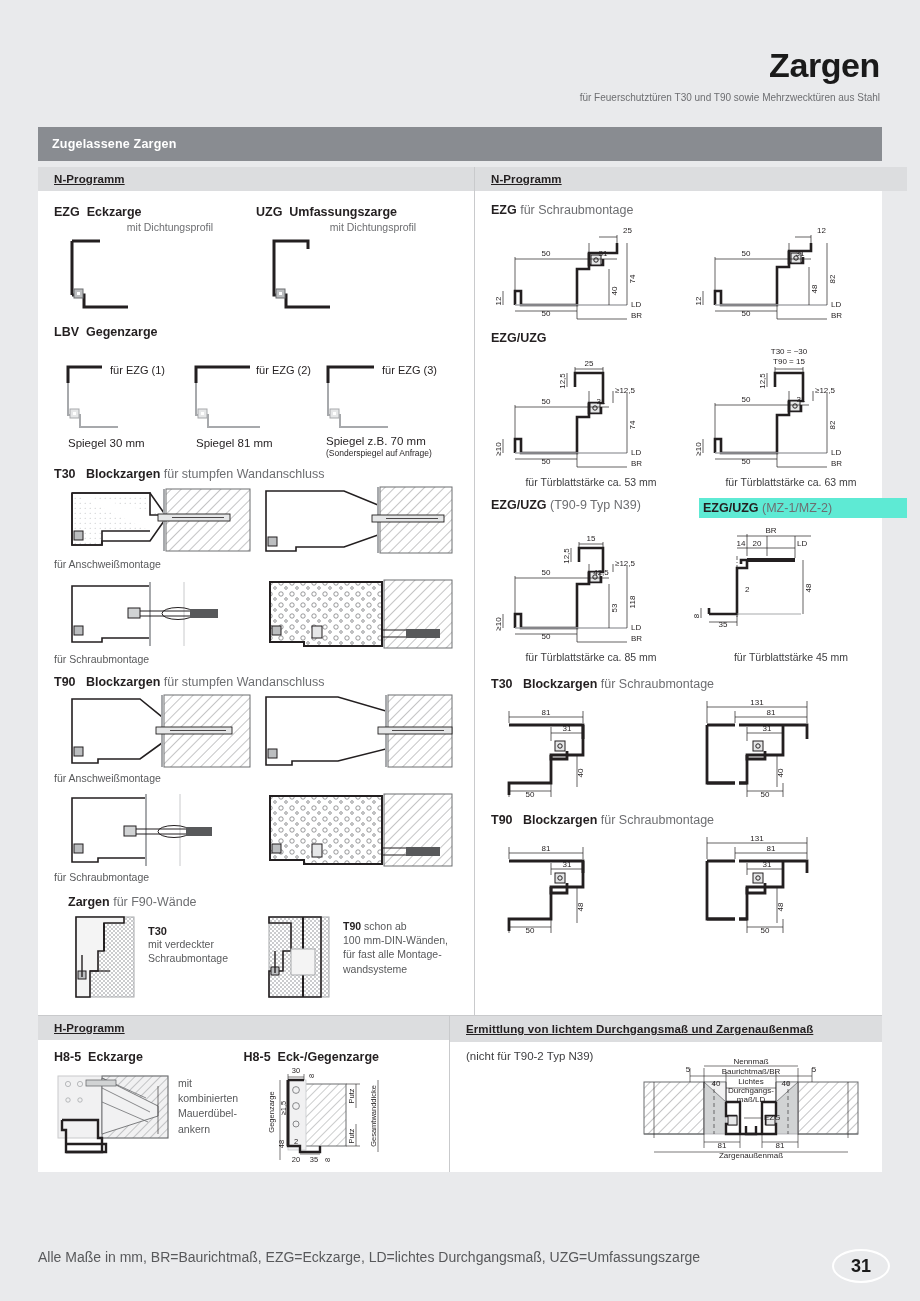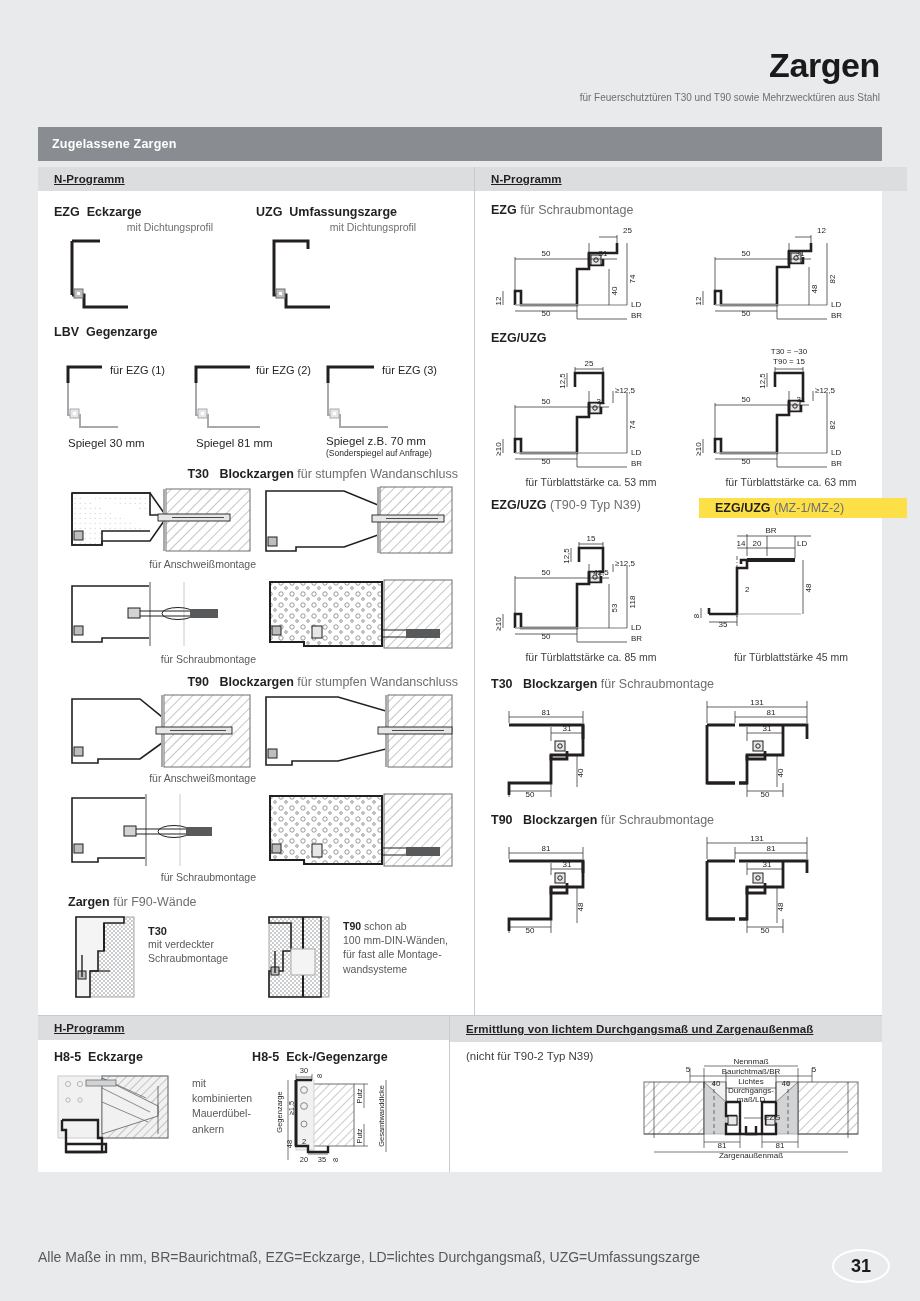--- a/index.html
+++ b/index.html
@@ -47,42 +47,42 @@
 
   
   .h-row { font-size: 12.5px; margin-bottom: 2px; }
   .h-code { font-weight: bold; }
   .h-name { font-weight: bold; }
   .h-note { font-weight: normal; color: #6d6e71; }
   .sub-note { font-size: 10.5px; color: #6d6e71; margin-top: 1px; text-align: center; }
   .cap { font-size: 10.5px; color: #58595b; margin-top: 5px; }
   .cap-c { font-size: 10.5px; color: #3d3d3f; text-align: center; margin-top: 3px; }
 
-  .hl { background: #fde047; display: inline-block; padding: 3px 10px 3px 16px; }
+  .hl { background: #5eead4; display: inline-block; padding: 3px 10px 3px 4px; }
 
   
   svg { display: block; overflow: visible; }
   .dwg text { font-family: "Liberation Sans", sans-serif; fill: #231f20; }
 
   
   .footer {
     position: absolute; left: 38px; bottom: 36px;
     font-size: 14px; color: #58595b;
   }
   .pagebadge {
     position: absolute; right: 30px; bottom: 18px;
     width: 58px; height: 34px; border-radius: 50%;
     border: 2px solid #ffffff; color: #1a1a1a;
     font-size: 18px; font-weight: bold;
     display: flex; align-items: center; justify-content: center;
   }
 
   .two { display: flex; }
   .two > div { flex: 1; }
-  .row-sec { padding: 10px 16px 6px 16px; text-align: right; }
+  .row-sec { padding: 10px 16px 6px 16px; }
 </style>
 </head>
 <body>
 
 <div class="page-head">
   <div class="page-title">Zargen</div>
   <div class="page-subtitle">für Feuerschutztüren T30 und T90 sowie Mehrzwecktüren aus Stahl</div>
 </div>
 
 <div class="band-main">Zugelassene Zargen</div>
@@ -753,21 +753,21 @@
   <div class="cols" style="border-top:1px solid #c9cacc">
     <div class="col-l">
       <div class="bar">H-Programm</div>
       <div style="padding:10px 16px 8px 16px">
         <div class="two">
           <div>
             <div style="font-size:12.5px">
               <span style="font-weight:bold">H8-5</span>
               &nbsp;<span style="font-weight:bold">Eckzarge</span>
             </div>
-            <div style="display:flex;gap:20px;margin-top:8px">
+            <div style="display:flex;gap:6px;margin-top:8px">
               <svg class="dwg" width="118" height="86" viewBox="0 0 118 86">
                 <defs>
                   <pattern id="hat2" width="6" height="6" patternTransform="rotate(45)" patternUnits="userSpaceOnUse">
                     <line x1="0" y1="0" x2="0" y2="6" stroke="#6d6e71" stroke-width="0.7"></line>
                   </pattern>
                 </defs>
                 <rect x="4" y="4" width="110" height="62" fill="#f1f1f2" stroke="#c9cacc" stroke-width="1"></rect>
                 <rect x="48" y="4" width="66" height="62" fill="url(#hat2)" stroke="#6d6e71" stroke-width="1"></rect>
                 <path d="M48 6 L104 34 L104 44 L48 62 Z" fill="#f1f1f2" stroke="#6d6e71" stroke-width="0.9"></path>
                 <path d="M48 6 L92 26 M48 16 L96 40 M48 30 L94 50" stroke="#6d6e71" stroke-width="0.8" fill="none"></path>

